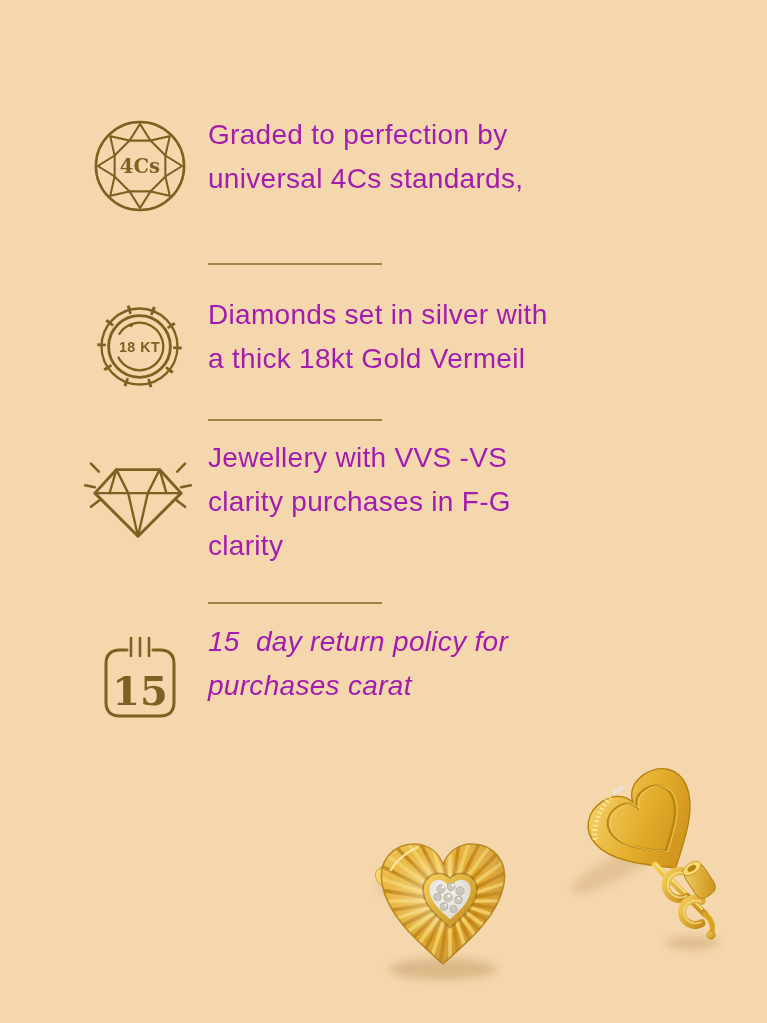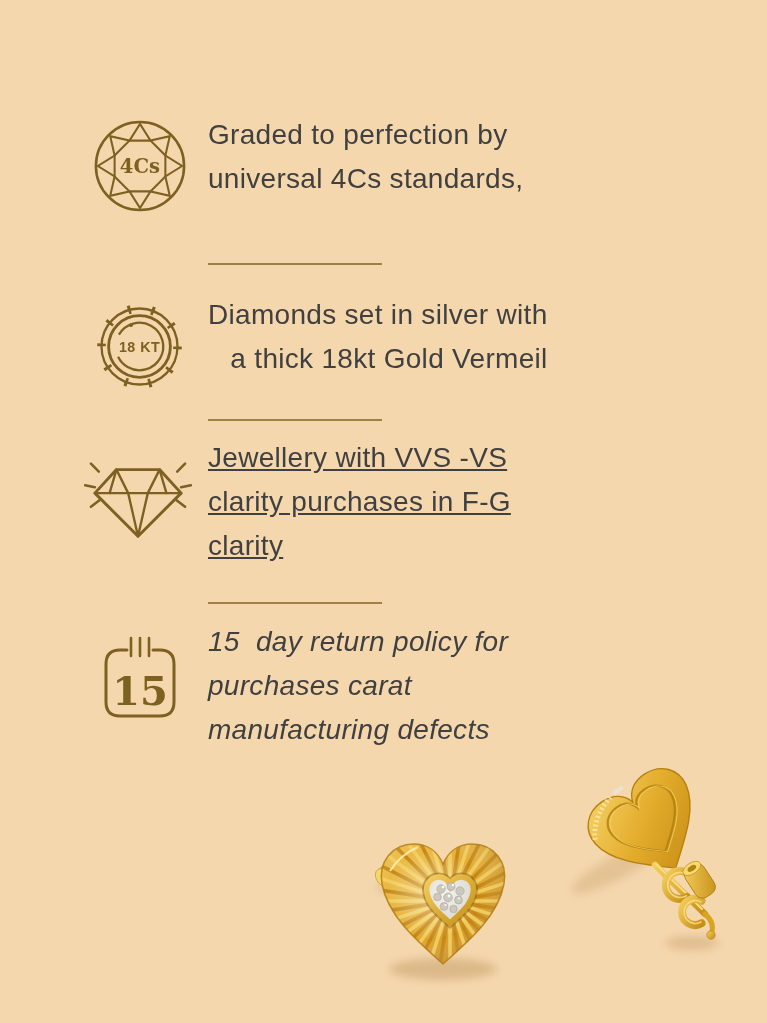--- a/index.html
+++ b/index.html
@@ -1,26 +1,26 @@
 <!DOCTYPE html>
 <html><head>
 <meta charset="utf-8">
 <style>
   html,body{margin:0;padding:0;background:#f5d7ae;}
   .page{position:relative;width:767px;height:1023px;background:#f5d7ae;overflow:hidden;
         font-family:"Liberation Sans",sans-serif;}
   .icon{position:absolute;}
   .icon svg{display:block;}
-  .ftext{position:absolute;left:208px;color:#404040;font-size:28px;line-height:44px;
+  .ftext{position:absolute;left:208px;color:#a21caf;font-size:28px;line-height:44px;
          letter-spacing:.3px;font-weight:400;}
   .line{white-space:pre;}
   .divider{position:absolute;left:208px;width:174px;height:2px;background:#8a6b2a;opacity:.8;}
   .i1{left:91px;top:117px;}  .t1{top:113px;}  .d1{top:263px;}
-  .i2{left:92px;top:299px;}  .t2{top:293px;text-align:right;}  .d2{top:419px;}
-  .i3{left:84px;top:450px;}  .t3{top:436px;text-decoration:underline;}  .d3{top:602px;}
+  .i2{left:92px;top:299px;}  .t2{top:293px;}  .d2{top:419px;}
+  .i3{left:84px;top:450px;}  .t3{top:436px;}  .d3{top:602px;}
   .i4{left:94px;top:626px;text-align:right;}  .t4{top:620px;font-style:italic;}
   .photo{position:absolute;left:350px;top:755px;width:417px;height:268px;}
   .badge-serif{font-family:"DejaVu Serif",serif;font-weight:bold;}
   .badge-sans{font-family:"Liberation Sans",sans-serif;font-weight:bold;letter-spacing:.5px;}
 </style>
 </head>
 <body>
 
 <div class="page">
 
@@ -74,21 +74,20 @@
   <div class="icon i4">
     <svg width="92" height="100" viewBox="0 0 90 100" fill="none" stroke="#7c6120" stroke-linecap="round">
       <path d="M32,24 H25 Q11,24 11,38 V76 Q11,90 25,90 H65 Q79,90 79,76 V38 Q79,24 65,24 H58" stroke-width="3"></path>
       <path d="M36,12 V30 M45,12 V30 M54,12 V30" stroke-width="2.6"></path>
       <text x="45" y="79" text-anchor="middle" class="badge-serif" font-size="40" fill="#7c6120" stroke="none">15</text>
     </svg>
   </div>
   <div class="ftext t4">
     <div class="line">15  day return policy for</div>
     <div class="line">purchases carat</div>
-    <div class="line">manufacturing defects</div>
   </div>
 
   <div class="photo">
     <svg width="417" height="268" viewBox="0 0 417 268">
       <defs>
         <linearGradient id="gHeart" x1="0" y1="0" x2="1" y2="1">
           <stop offset="0" stop-color="#f0c14b"></stop>
             <stop offset=".55" stop-color="#e0a82e"></stop>
             <stop offset="1" stop-color="#c08114"></stop>
         </linearGradient>

